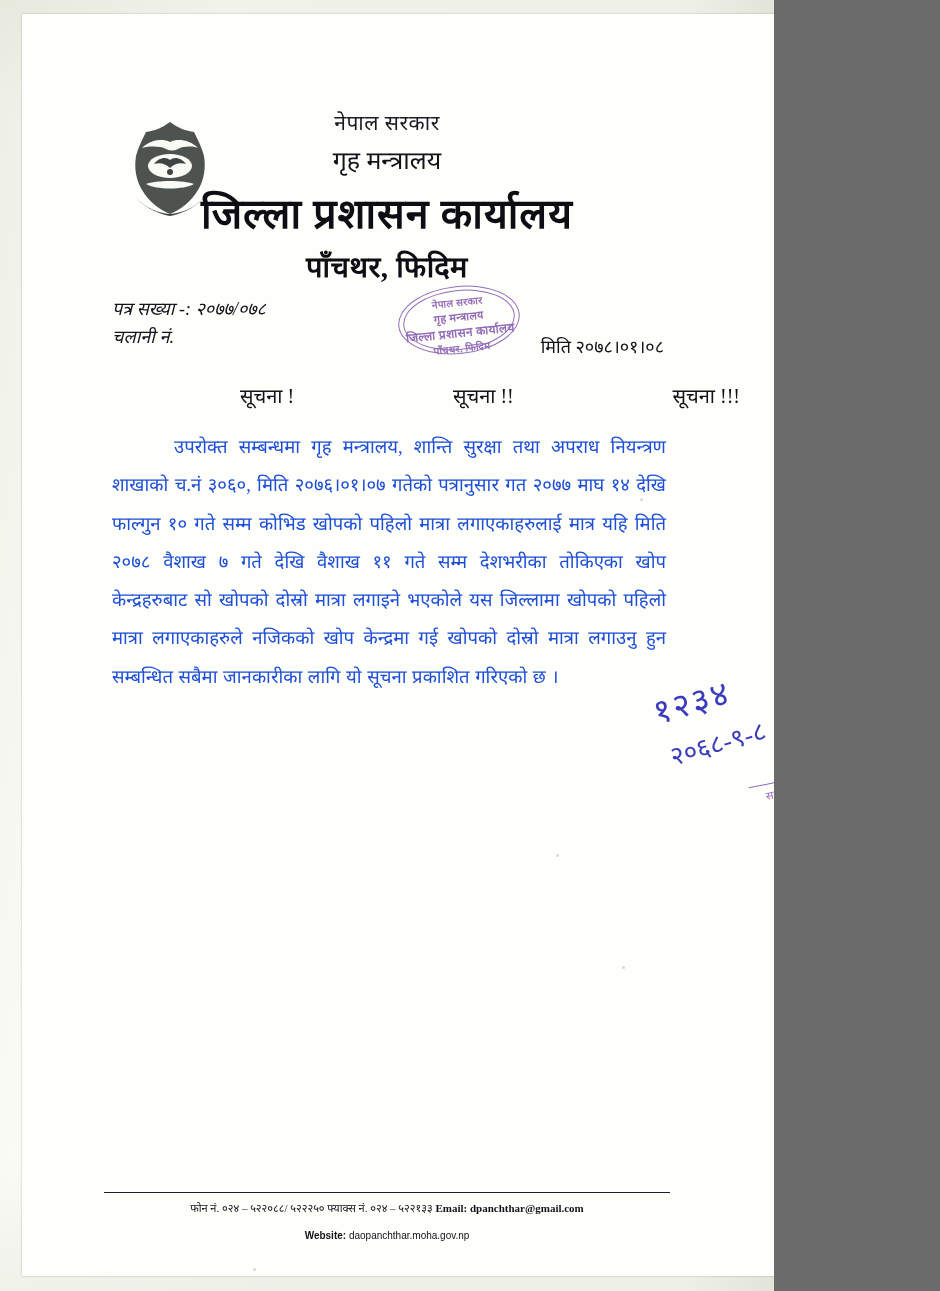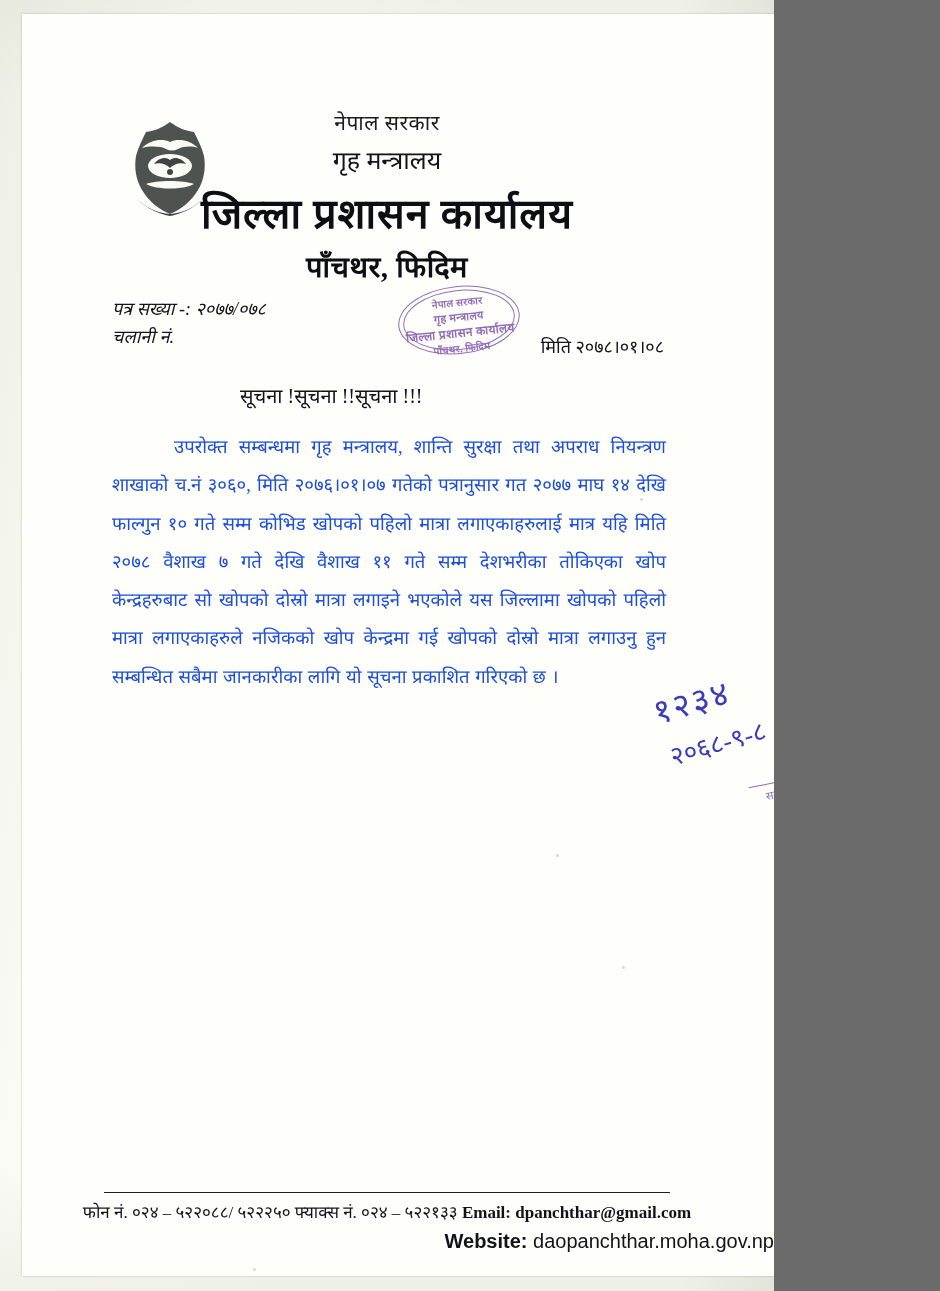--- a/index.html
+++ b/index.html
@@ -152,20 +152,21 @@
     border-radius: 50%;
   }
 
   
   .notice-row {
     position: absolute;
     top: 382px;
     left: 240px;
     width: 500px;
     display: flex;
+    justify-content: space-between;
     font-family: "Liberation Serif", serif;
     font-size: 20px;
     color: #12121a;
   }
 
   
   .body-text {
     position: absolute;
     left: 112px;
     right: 108px;
@@ -225,32 +226,32 @@
     right: 104px;
     top: 1192px;
     border-top: 1.3px solid #1c1c24;
   }
   .footer-line1 {
     position: absolute;
     left: 0; right: 0;
     top: 1200px;
     text-align: center;
     font-family: "Liberation Serif", serif;
-    font-size: 17px;
+    font-size: 11px;
     color: #12121a;
   }
   .footer-line1 .email {
     font-weight: 700;
   }
   .footer-line2 {
     position: absolute;
     left: 0; right: 0;
     top: 1230px;
-    text-align: right;
-    font-size: 20px;
+    text-align: center;
+    font-size: 10px;
     color: #12121a;
   }
   .footer-line2 .wlabel { font-weight: 700; }
   .speck {
     position: absolute;
     background: #b9b9ae;
     border-radius: 50%;
     opacity: 0.55;
     z-index: 3;
     pointer-events: none;

